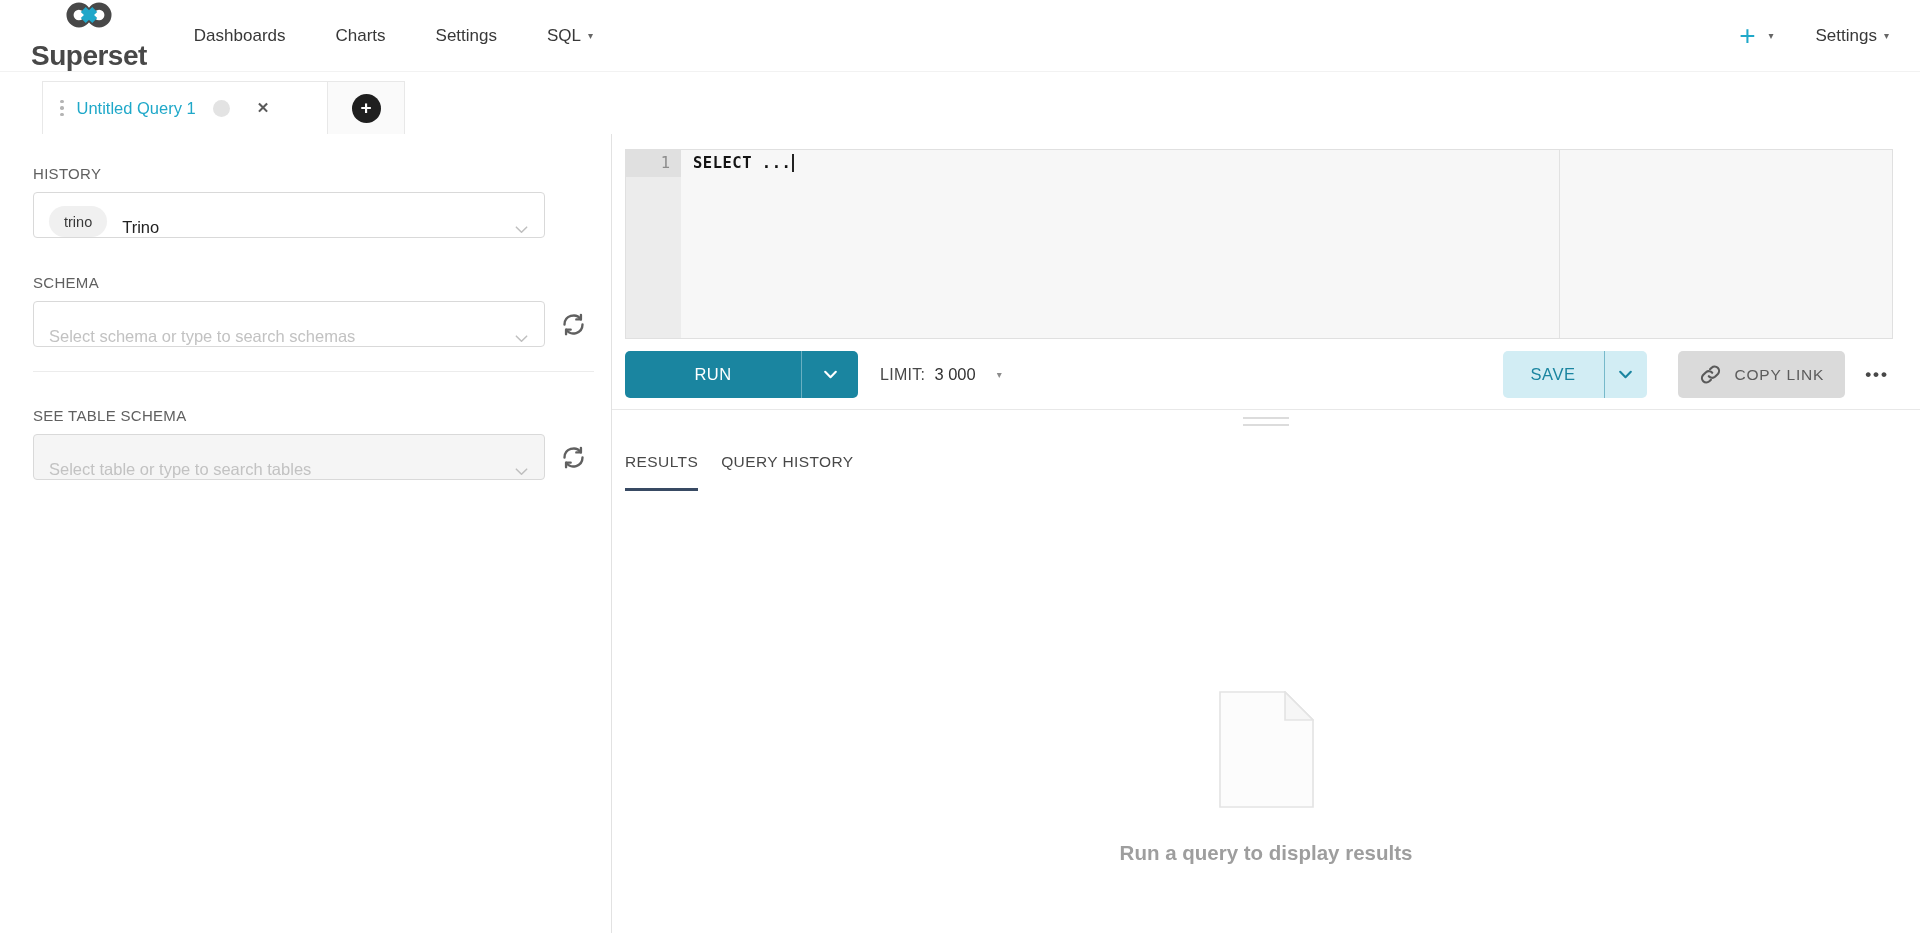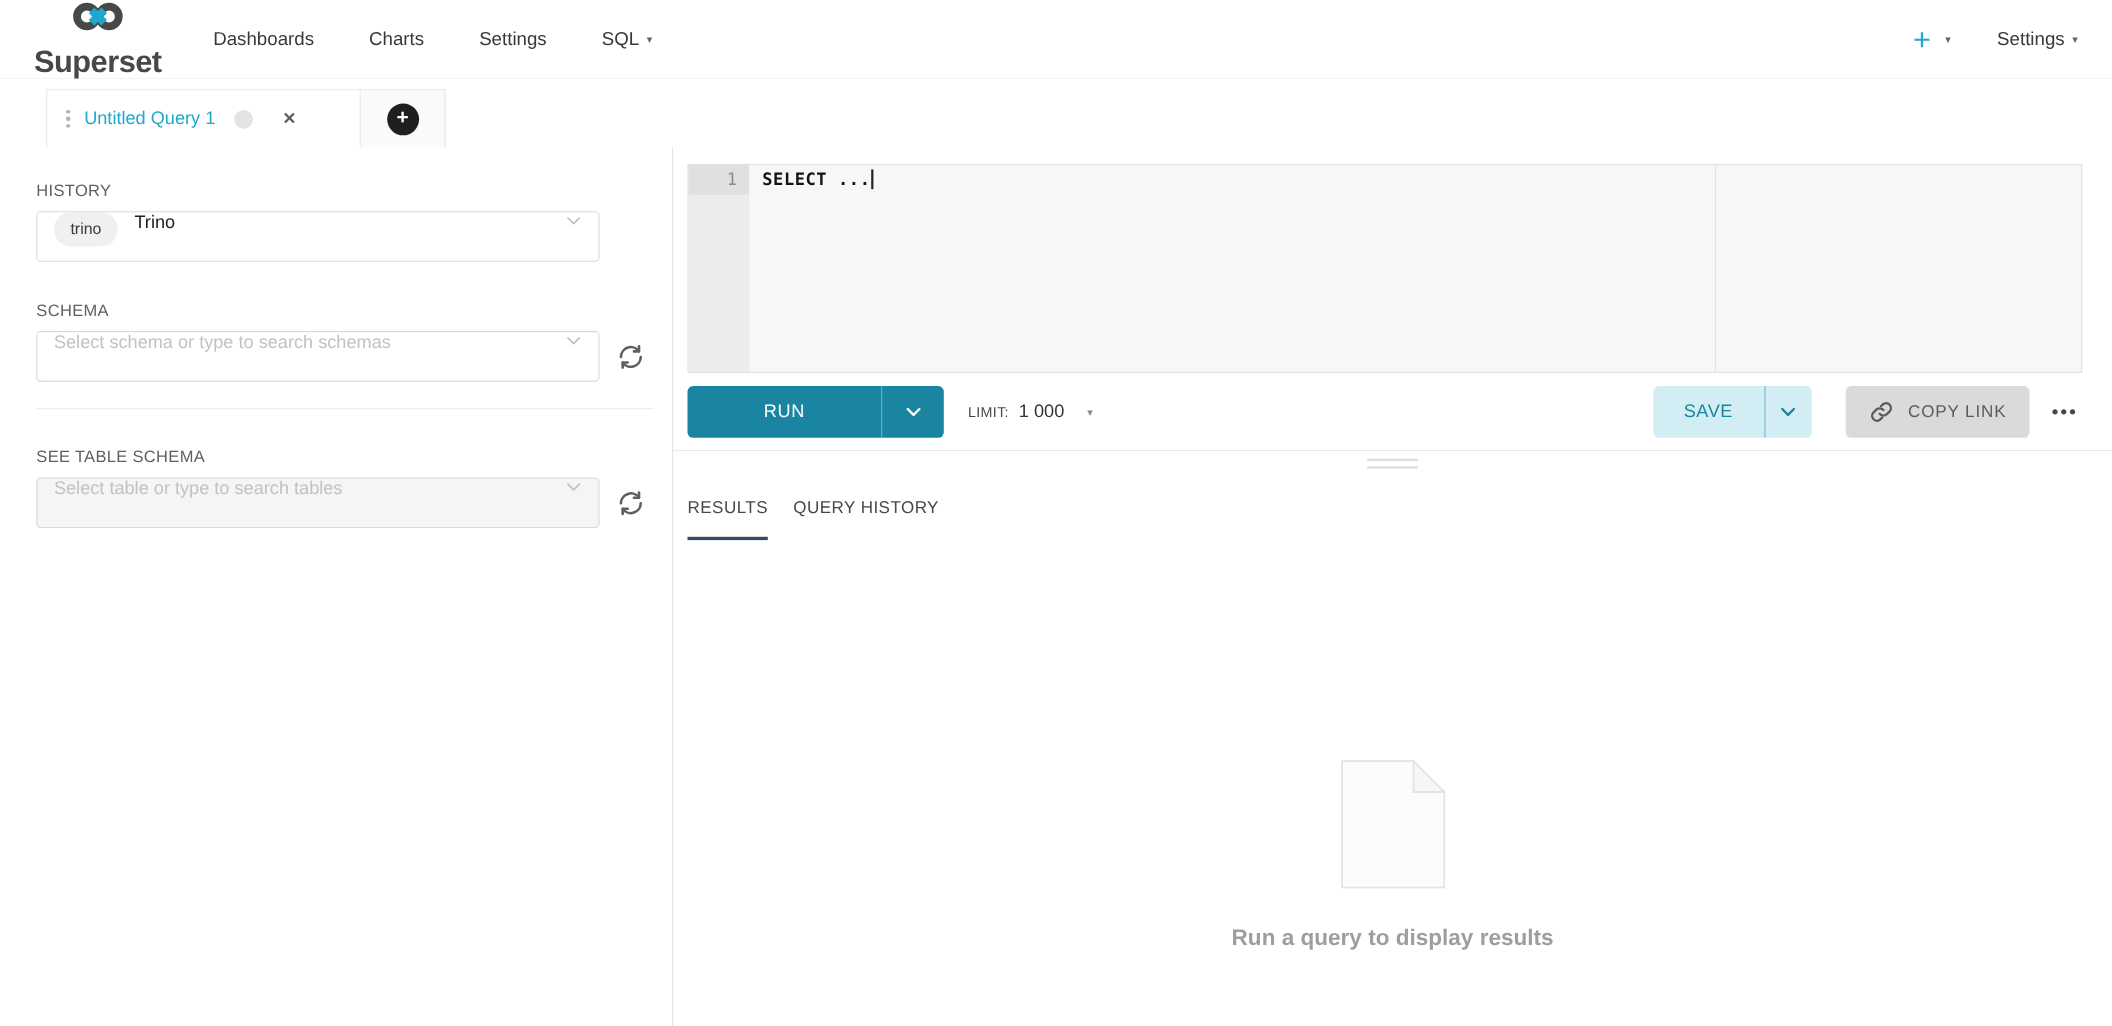--- a/index.html
+++ b/index.html
@@ -35,21 +35,21 @@
                 line-height:1; cursor:pointer; padding-bottom:2px; }
 
   
   .content { display:flex; height:799px; }
   .leftpanel { width:612px; border-right:1px solid #e2e2e2; padding:31px 0 0 33px; background:#fff; flex:none; }
   .main { flex:1; background:#fff; }
 
   
   .fld-label { display:block; font-size:15px; color:#606060; letter-spacing:0.3px; margin-bottom:10px; }
   .select { width:512px; height:46px; border:1px solid #d9d9d9; border-radius:4px; background:#fff;
-            display:flex; align-items:flex-start; padding:0 15px; cursor:pointer; }
+            display:flex; align-items:flex-end; padding:0 15px; cursor:pointer; }
   .select.disabled { background:#f5f5f5; }
   .sel-chevron { margin-left:auto; color:#bfbfbf; display:flex; }
   .pill { background:#f0f0f0; border-radius:16px; height:31px; padding:0 15px; display:flex;
           align-items:center; font-size:14.5px; color:#3a3a3a; }
   .db-name { margin-left:15px; font-size:16.5px; color:#222; }
   .placeholder { font-size:16.5px; color:#c2c2c2; }
   .fld-row { display:flex; align-items:center; gap:13px; }
   .refresh-btn { width:30px; height:30px; display:flex; align-items:center; justify-content:center; cursor:pointer; }
   .mt36 { margin-top:36px; } .mt35 { margin-top:35px; }
   .divider { border-top:1px solid #ececec; margin:24px 17px 0 0; }
@@ -68,21 +68,21 @@
 
   
   .toolbar { display:flex; align-items:center; margin:12px 27px 0 13px; height:47px; }
   .split-btn { display:flex; height:47px; border-radius:5px; overflow:hidden; cursor:pointer; }
   .run-btn { background:var(--run-bg,#1A85A0); color:#fff; }
   .run-label { width:176px; display:flex; align-items:center; justify-content:center;
                font-size:16.5px; letter-spacing:0.5px; }
   .run-caret { width:57px; border-left:1px solid rgba(255,255,255,0.35); display:flex;
                align-items:center; justify-content:center; }
   .limit { margin-left:22px; display:flex; align-items:center; }
-  .limit-label { font-size:13px; color:#484848; letter-spacing:0.3px; }
+  .limit-label { font-size:16px; color:#484848; letter-spacing:0.3px; }
   .limit-value { font-size:16.5px; color:#333; margin-left:9px; }
   .limit-caret { font-size:10px; color:#8c8c8c; margin-left:21px; }
   .spacer { flex:1; }
   .save-btn { background:var(--save-bg,#D2EDF4); color:var(--run-bg,#1A85A0); }
   .save-label { width:101px; display:flex; align-items:center; justify-content:center;
                 font-size:16.5px; font-weight:500; letter-spacing:0.5px; }
   .save-caret { width:43px; border-left:1.5px solid rgba(26,133,160,0.5); display:flex;
                 align-items:center; justify-content:center; }
   .copylink-btn { margin-left:31px; height:47px; border-radius:5px; background:var(--copy-bg,#DADADA);
                   color:#5c5c5c; display:flex; align-items:center; gap:13px; padding:0 21px;
@@ -229,21 +229,21 @@
       <div class="split-btn run-btn">
         <span class="run-label">RUN</span>
         <span class="run-caret">
           <svg width="17" height="17" viewBox="0 0 16 16">
               <path d="M3 5.5l5 5 5-5" fill="none" stroke="#fff" stroke-width="2" stroke-linecap="round" stroke-linejoin="round"></path>
             </svg>
         </span>
       </div>
       <div class="limit">
         <span class="limit-label">LIMIT:</span>
-        <span class="limit-value">1 000</span>
+        <span class="limit-value">3 000</span>
         <span class="limit-caret">▾</span>
       </div>
       <div class="spacer"></div>
       <div class="split-btn save-btn">
         <span class="save-label">SAVE</span>
         <span class="save-caret">
           <svg width="17" height="17" viewBox="0 0 16 16">
               <path d="M3 5.5l5 5 5-5" fill="none" stroke="#1A85A0" stroke-width="2" stroke-linecap="round" stroke-linejoin="round"></path>
             </svg>
         </span>

